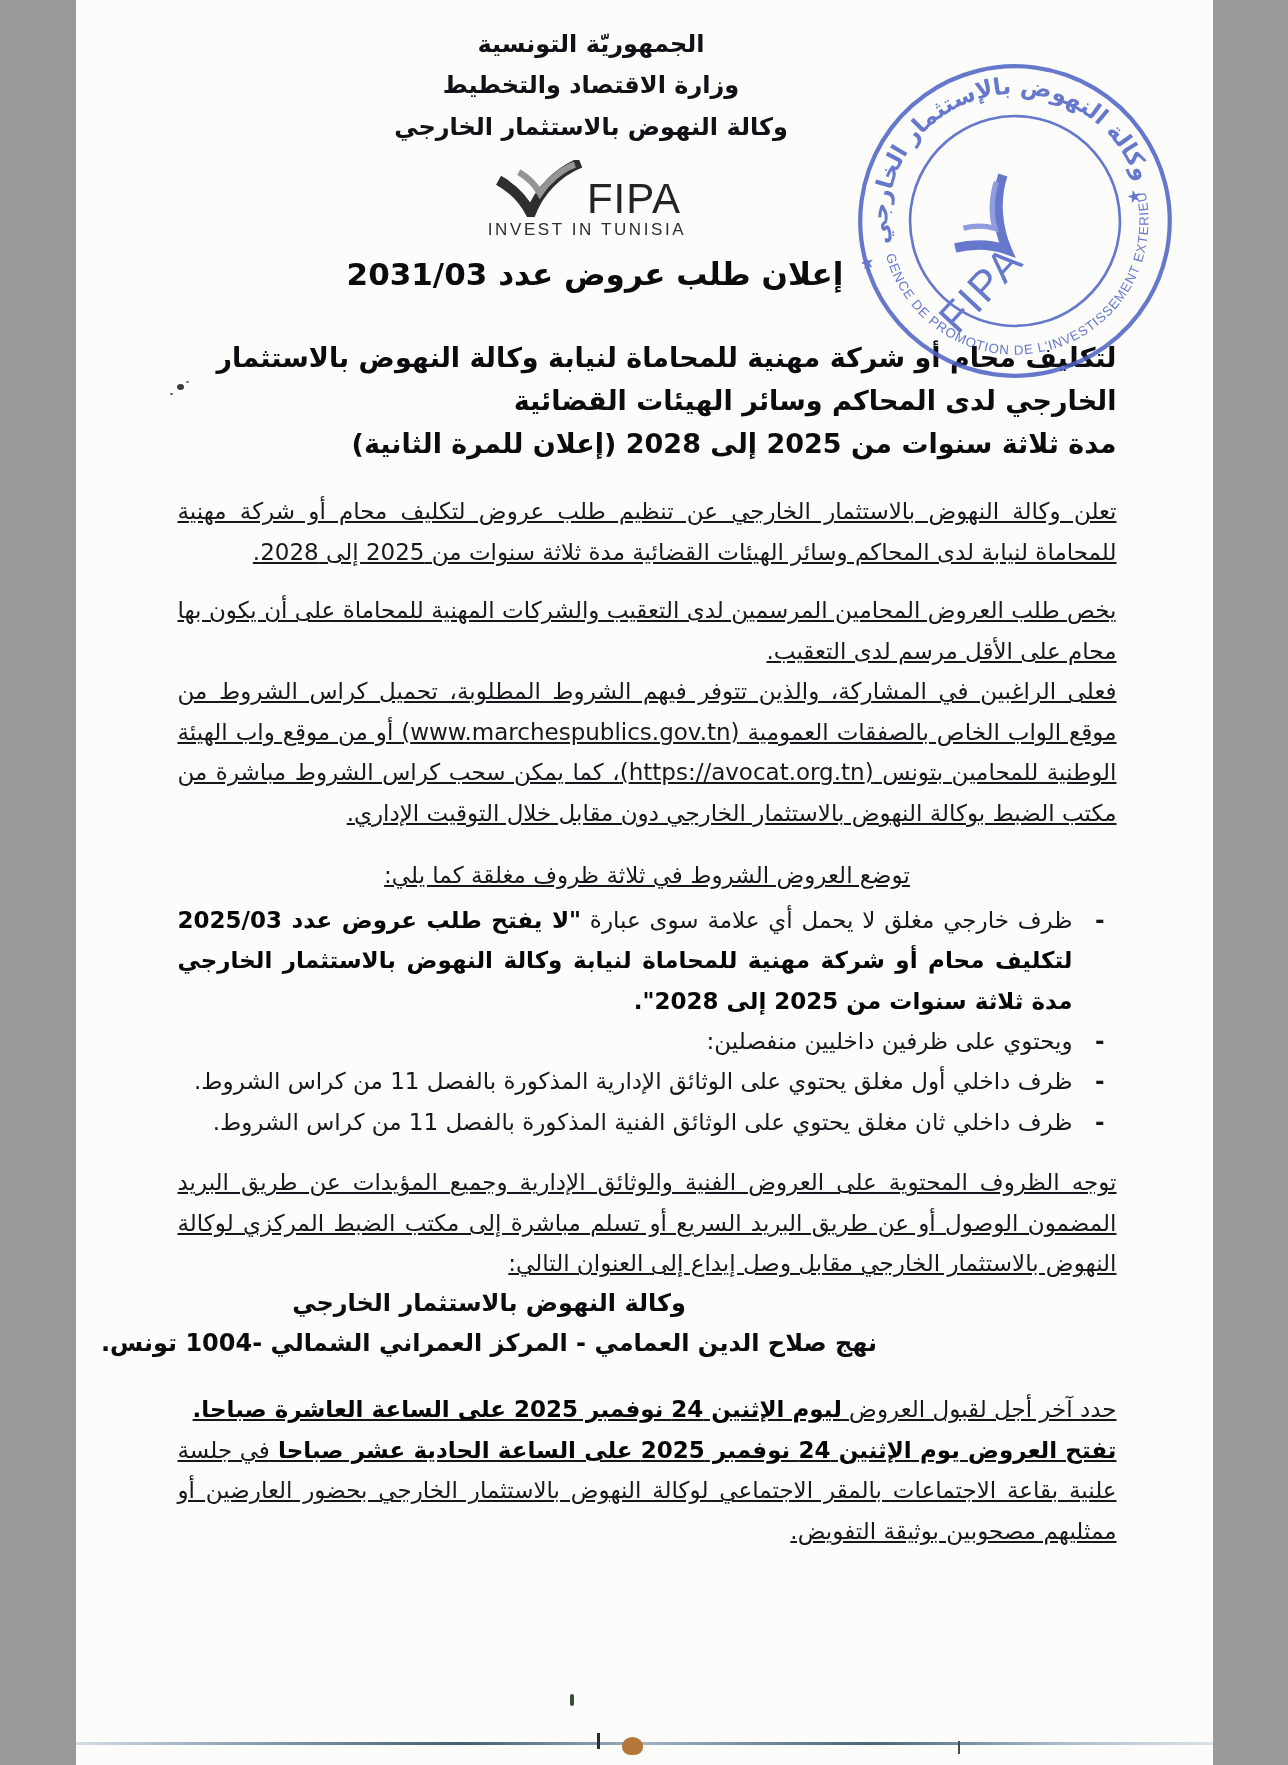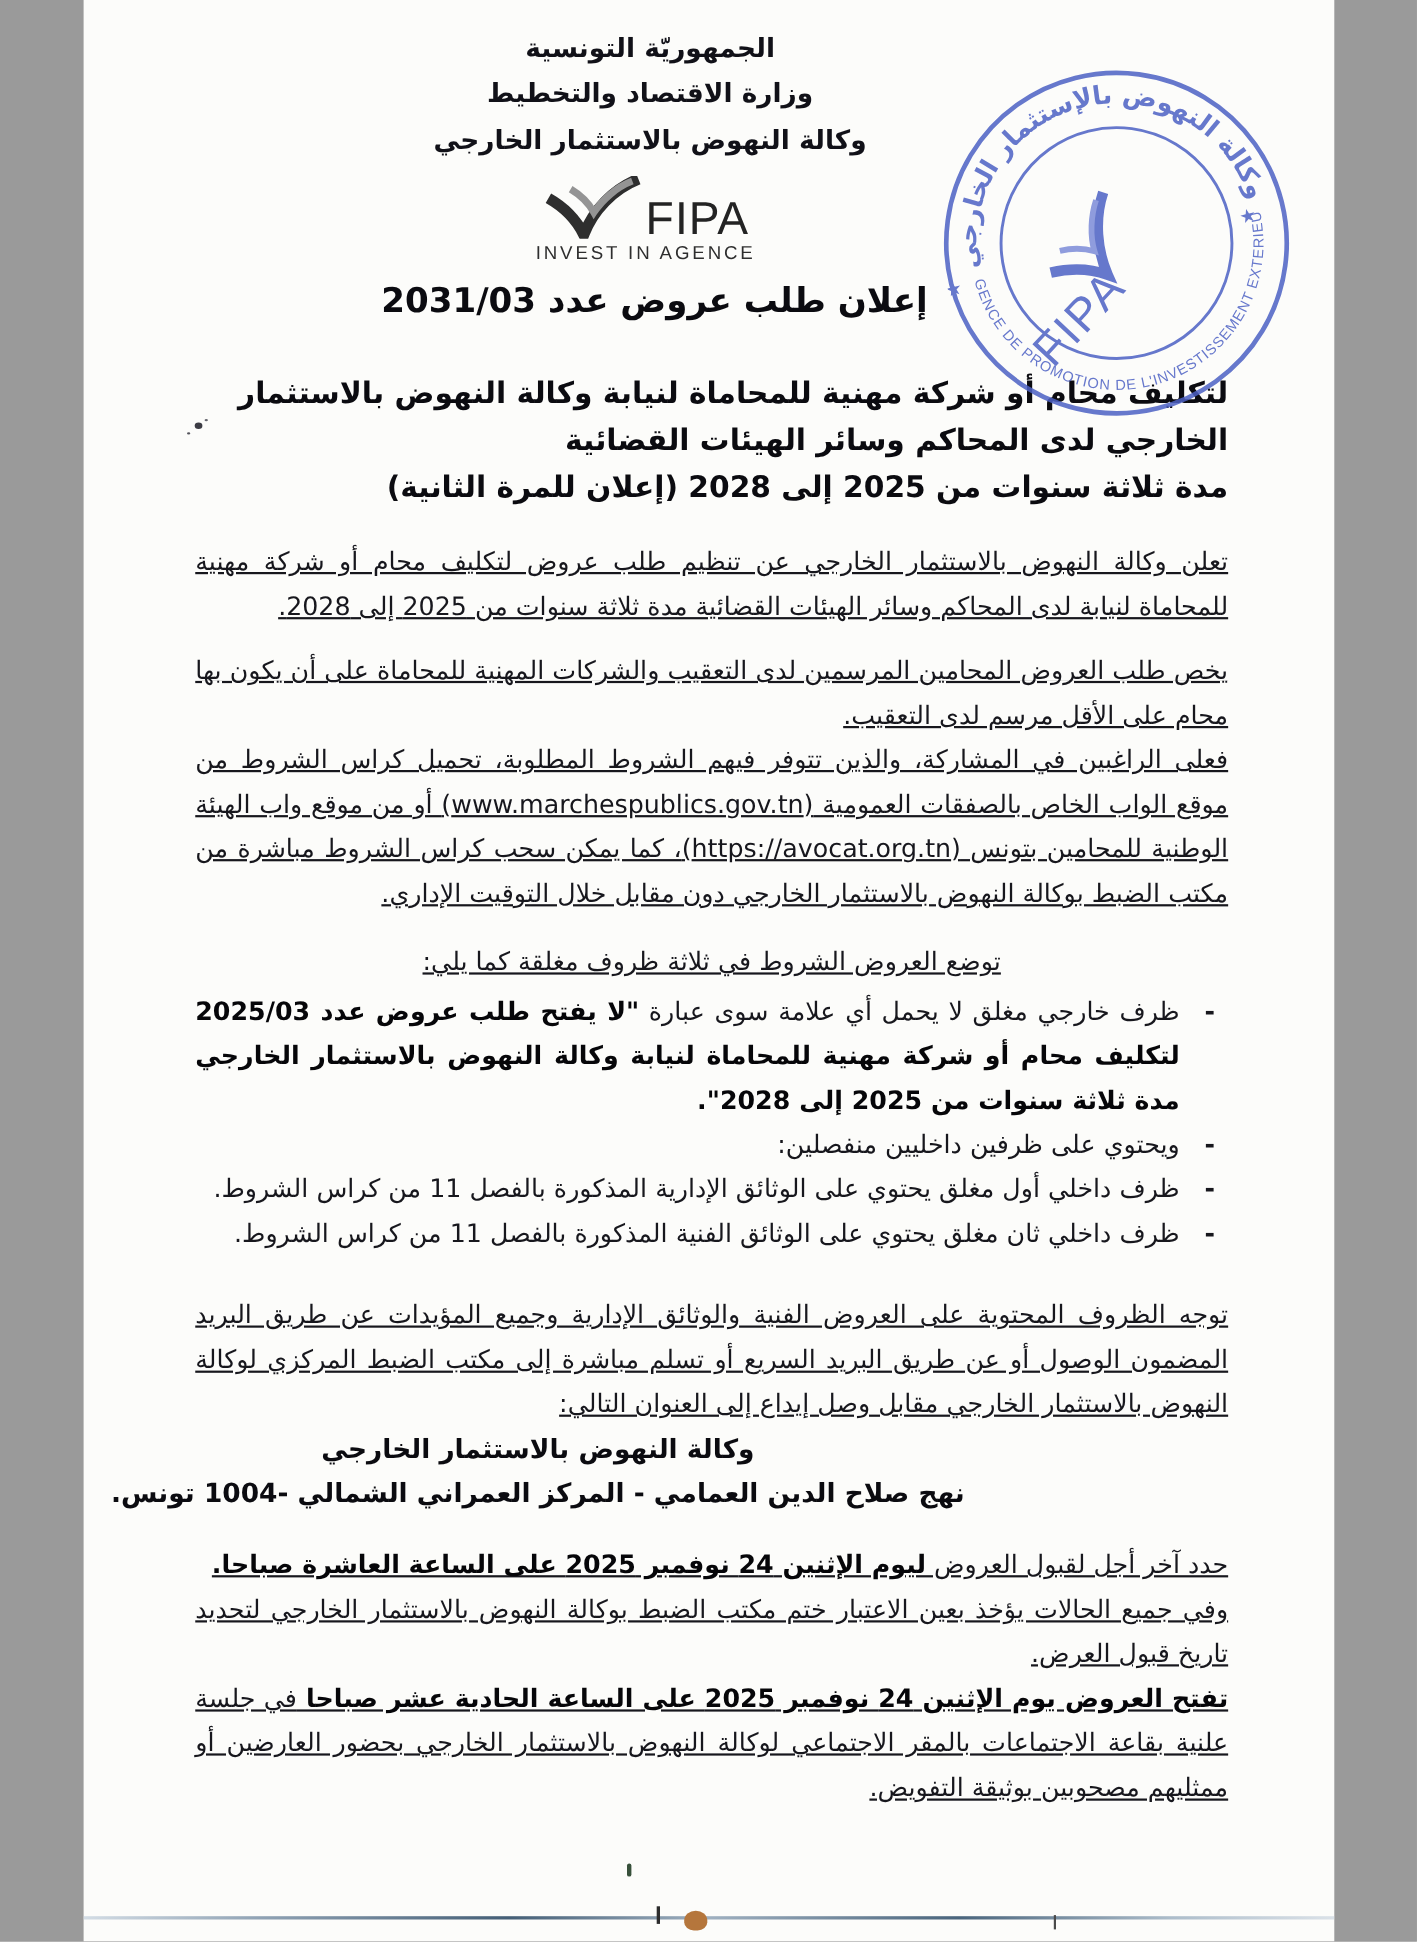--- a/index.html
+++ b/index.html
@@ -35,21 +35,21 @@
   .subject { margin-top:44px; font-size:27px; font-weight:700; text-align:right;
              line-height:1.6; color:#0b0b10; }
 
   
   .para { font-size:23px; line-height:1.76; text-align:justify; color:#17171d;text-decoration:underline; }
   .para b, .bullet b { color:#060609; }
   .center { text-align:center; }
   .mt26 { margin-top:26px; }
   .mt18 { margin-top:18px; }
   .mt22 { margin-top:22px; }
-  .mt34 { margin-top:34px; }
+  .mt34 { margin-top:20px; }
   .url { white-space:nowrap; }
 
   .bullets { margin-top:4px; }
   .bullet { position:relative; padding-right:44px; font-size:23px; line-height:1.76;
             text-align:justify; color:#17171d; }
   .bullet .marker { position:absolute; right:12px; top:0; font-weight:700; }
 
   .address { font-weight:700; font-size:24px; line-height:1.66; text-align:center;
              position:relative; right:158px; color:#0b0b10; }
 
@@ -83,21 +83,21 @@
     </div>
 
     <div class="logo">
       <div class="logo-row">
         <svg viewBox="0 0 100 62" width="92" height="57" aria-hidden="true">
           <path d="M6,22 C22,31 34,44 41,58 C50,34 70,13 95,3" fill="none" stroke="#2e2e2e" stroke-width="11"></path>
           <path d="M28,13 C38,19 46,27 51,36 C59,24 73,11 89,5" fill="none" stroke="#949494" stroke-width="7"></path>
         </svg>
         <span class="logo-name">FIPA</span>
       </div>
-      <div class="logo-tagline">INVEST IN AGENCE</div>
+      <div class="logo-tagline">INVEST IN TUNISIA</div>
     </div>
 
     <div class="announce">إعلان طلب عروض عدد 2031/03</div>
 
     <div class="subject">
       <div>لتكليف محام أو شركة مهنية للمحاماة لنيابة وكالة النهوض بالاستثمار الخارجي لدى المحاكم وسائر الهيئات القضائية</div>
       <div>مدة ثلاثة سنوات من 2025 إلى 2028 (إعلان للمرة الثانية)</div>
     </div>
 
     <p class="para mt26">تعلن وكالة النهوض بالاستثمار الخارجي عن تنظيم طلب عروض لتكليف محام أو شركة مهنية للمحاماة لنيابة لدى المحاكم وسائر الهيئات القضائية مدة ثلاثة سنوات من 2025 إلى 2028.</p>
@@ -117,21 +117,20 @@
 
     <p class="para mt34">توجه الظروف المحتوية على العروض الفنية والوثائق الإدارية وجميع المؤيدات عن طريق البريد المضمون الوصول أو عن طريق البريد السريع أو تسلم مباشرة إلى مكتب الضبط المركزي لوكالة النهوض بالاستثمار الخارجي مقابل وصل إيداع إلى العنوان التالي:</p>
 
     <div class="address">
       <div>وكالة النهوض بالاستثمار الخارجي</div>
       <div>نهج صلاح الدين العمامي - المركز العمراني الشمالي -1004 تونس.</div>
     </div>
 
     <p class="para mt26"><span>حدد آخر أجل لقبول العروض </span><b>ليوم الإثنين 24 نوفمبر 2025 على الساعة العاشرة صباحا.</b></p>
 
-    <p class="para">وفي جميع الحالات يؤخذ بعين الاعتبار ختم مكتب الضبط بوكالة النهوض بالاستثمار الخارجي لتحديد تاريخ قبول العرض.</p>
 
     <p class="para"><b>تفتح العروض يوم الإثنين 24 نوفمبر 2025 على الساعة الحادية عشر صباحا </b><span>في جلسة علنية بقاعة الاجتماعات بالمقر الاجتماعي لوكالة النهوض بالاستثمار الخارجي بحضور العارضين أو ممثليهم مصحوبين بوثيقة التفويض.</span></p>
 
   </div>
 
   <div class="stamp">
     <svg viewBox="0 0 300 300" width="318" height="318" aria-hidden="true">
       <defs>
         <path id="arcT" d="M 30 150 A 120 120 0 0 1 270 150"></path>
         <path id="arcB" d="M 24 150 A 126 126 0 0 0 276 150"></path>

